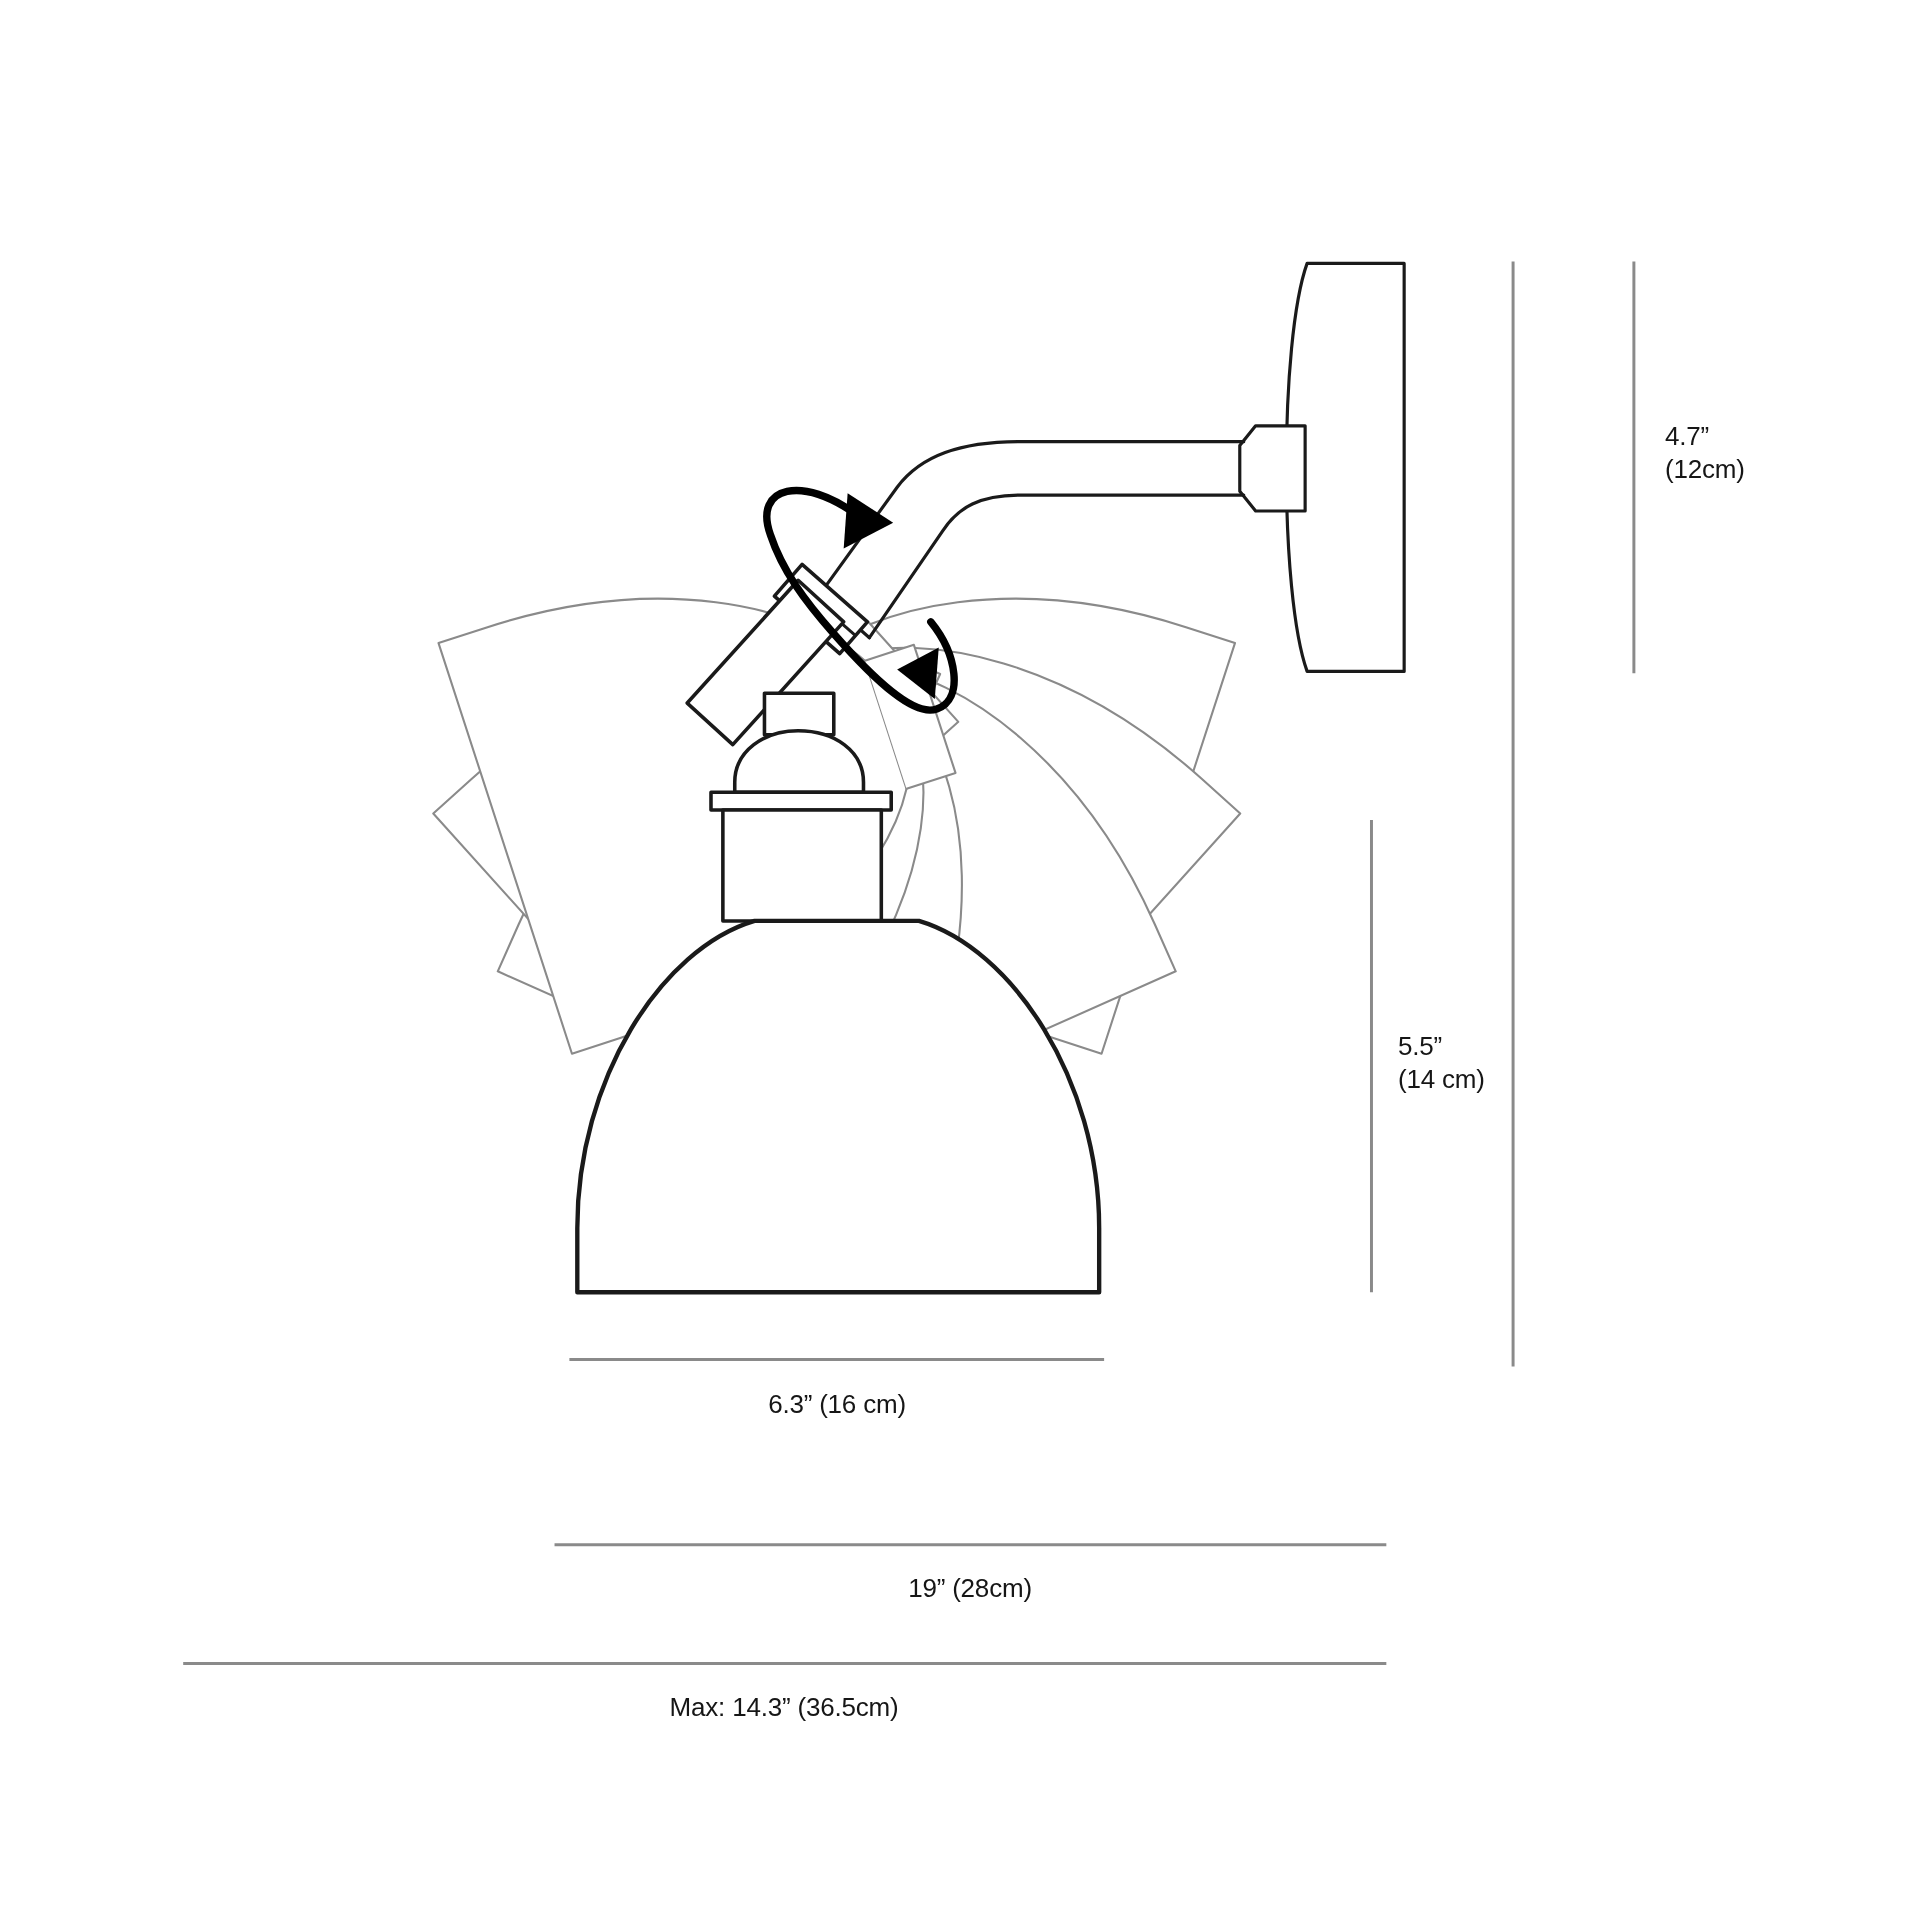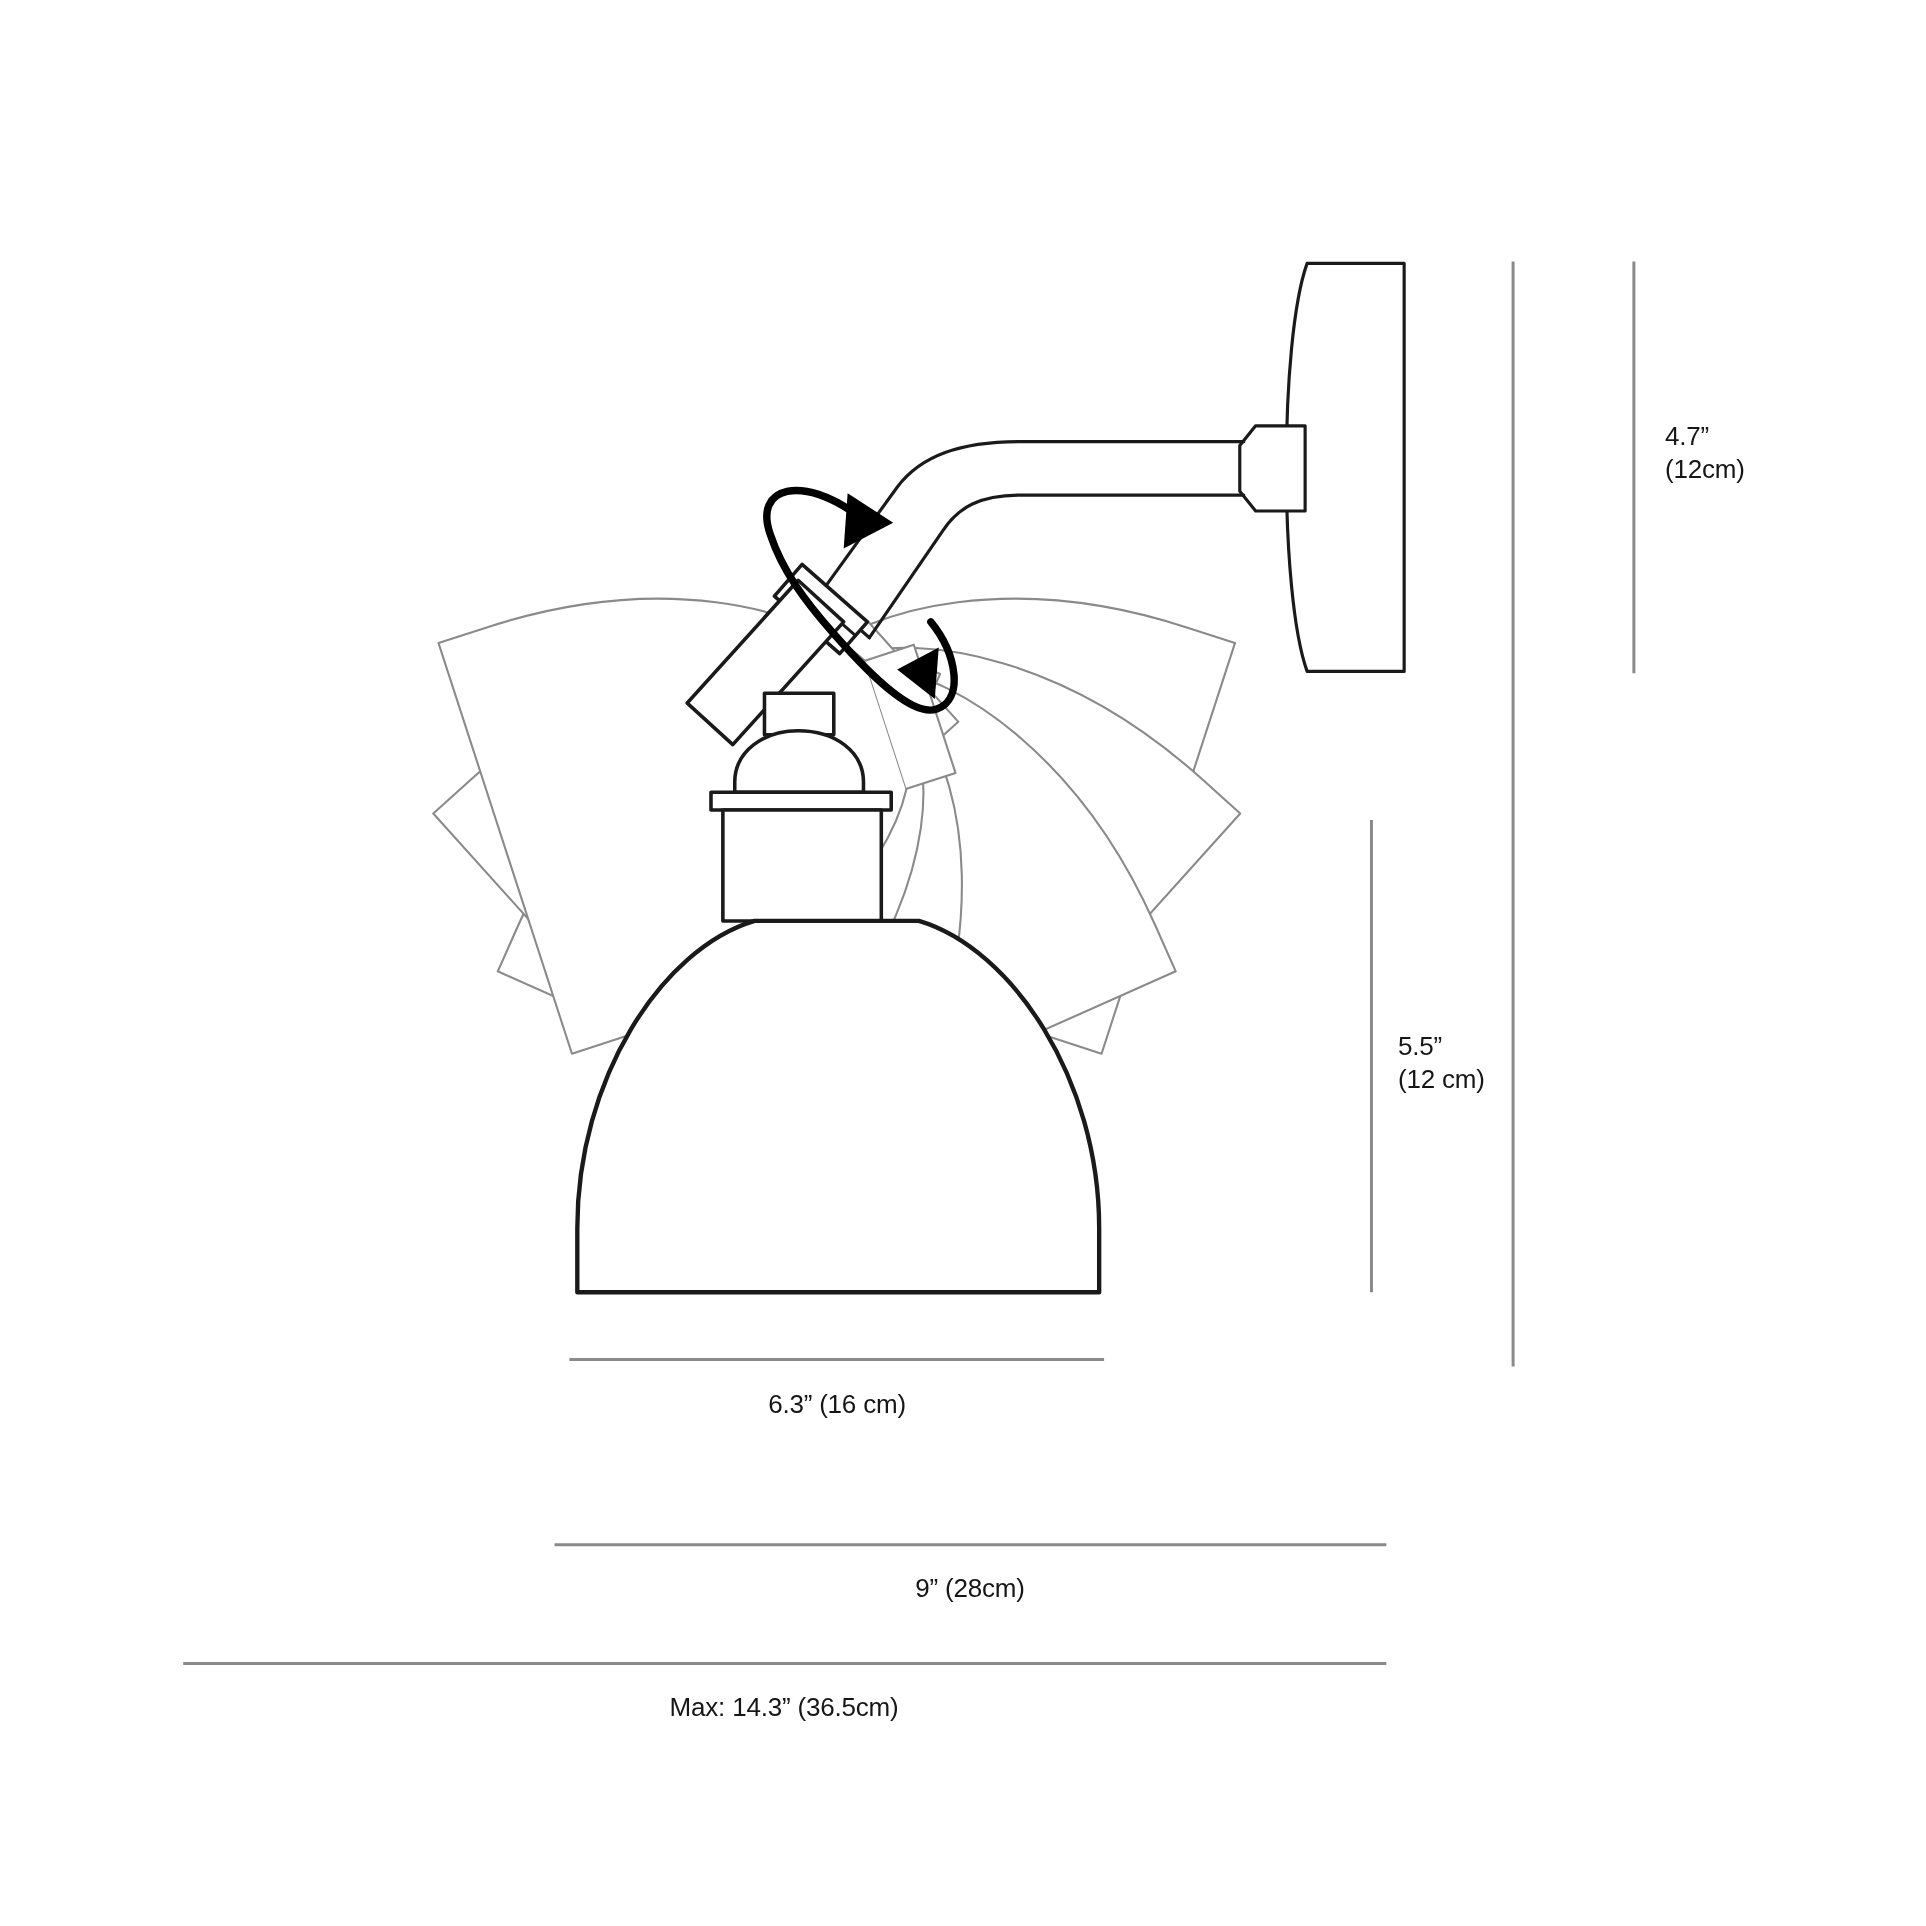--- a/index.html
+++ b/index.html
@@ -188,22 +188,22 @@
 
       <line x1="185" y1="1680" x2="1400" y2="1680"></line>
     </g>
   </svg>
 
   <div class="dim-label left" style="left:1665px; top:420px;">4.7”
 (12cm)</div>
 
 
   <div class="dim-label left" style="left:1398px; top:1030px;">5.5”
-(12 cm)</div>
+(14 cm)</div>
 
   <div class="dim-label center" style="left:837px; top:1388px;">6.3” (16 cm)</div>
 
-  <div class="dim-label center" style="left:970px; top:1572px;">9” (28cm)</div>
+  <div class="dim-label center" style="left:970px; top:1572px;">19” (28cm)</div>
 
   <div class="dim-label center" style="left:784px; top:1691px;">Max: 14.3” (36.5cm)</div>
 
 </div>
 
 
 </body></html>

